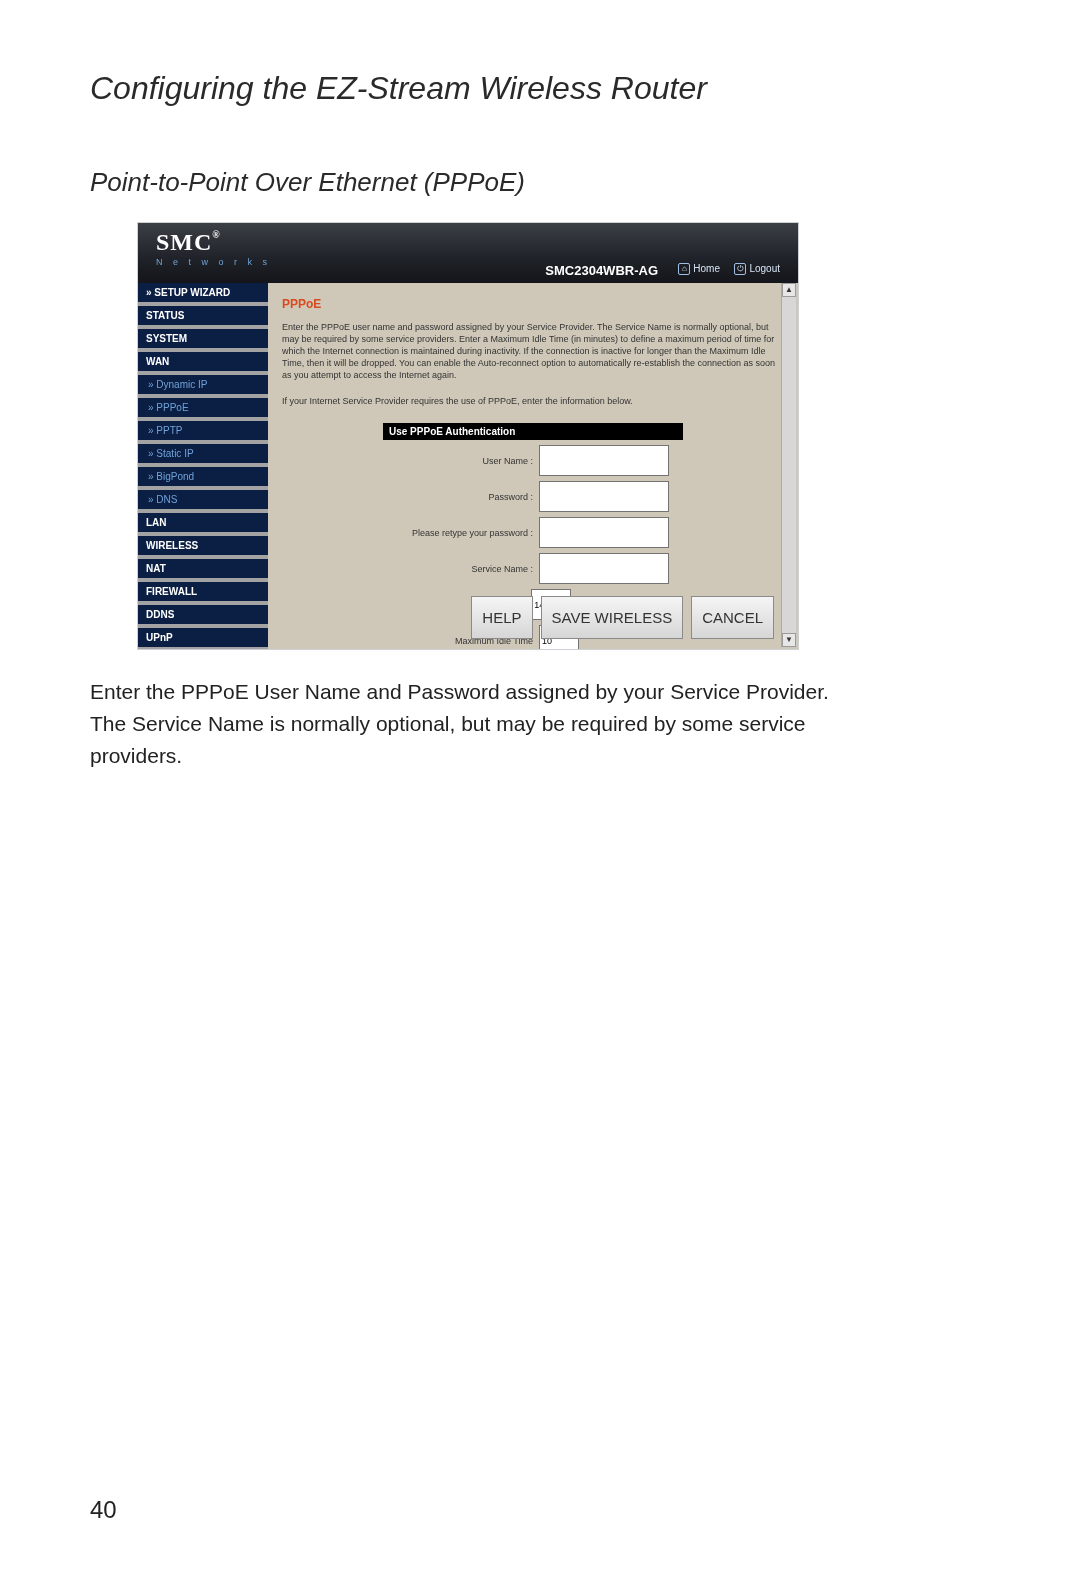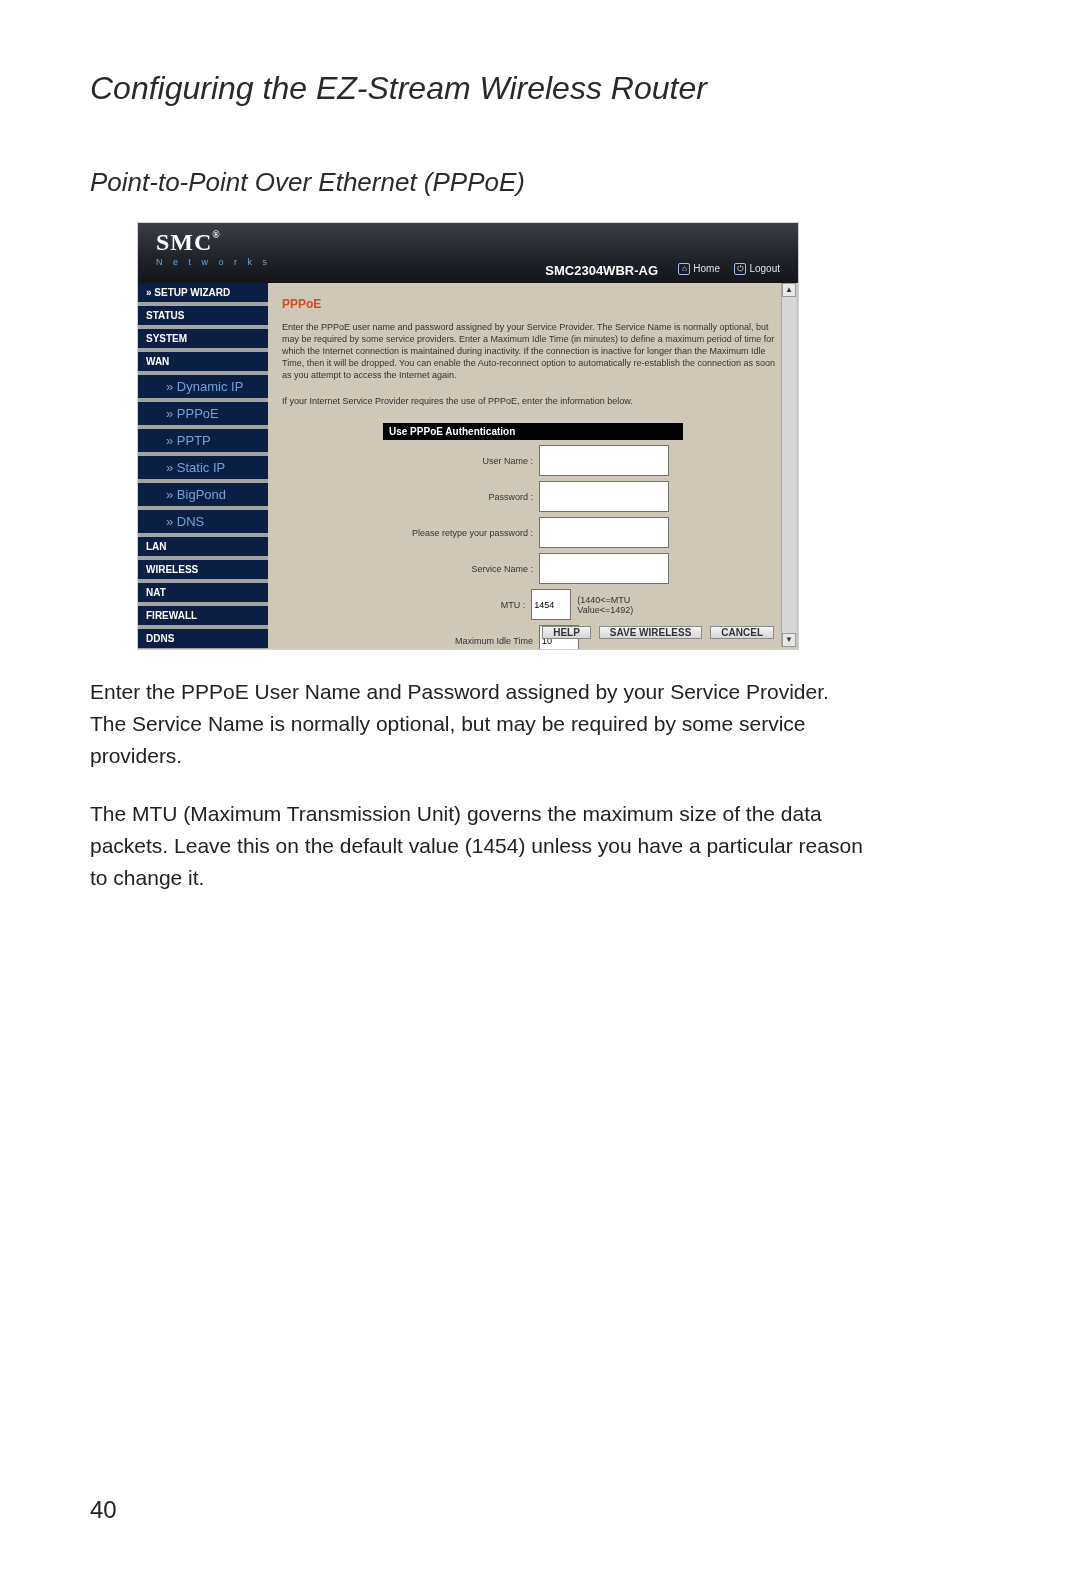--- a/index.html
+++ b/index.html
@@ -12,35 +12,35 @@
   .logo sup{font-size:10px;vertical-align:top;}
   .logo-sub{position:absolute;left:18px;top:34px;color:#6fa3d6;font-size:9px;letter-spacing:4px;}
   .adv{position:absolute;right:12px;top:8px;font-family:Georgia,serif;font-size:26px;font-weight:bold;letter-spacing:2px;color:rgba(210,215,225,0.25);}
   .model{position:absolute;right:140px;top:40px;color:#fff;font-weight:bold;font-size:13px;}
   .tn{position:absolute;top:40px;font-size:10px;color:#d6e4f5;cursor:pointer;}
   .tn.home{right:78px;} .tn.logout{right:18px;}
   .tn .ic{display:inline-block;width:10px;height:10px;border:1px solid #9fbfe5;border-radius:2px;margin-right:3px;vertical-align:middle;font-size:8px;line-height:10px;text-align:center;}
   
   .sb{position:absolute;left:0;top:60px;bottom:0;width:130px;background:#0b1f44;}
   .sb a{display:block;padding:4px 8px;color:#fff;font-size:10px;border-bottom:4px solid #a3a3a3;text-decoration:none;}
-  .sb a.sub{color:#6fa1d8;padding-left:28px;font-size:13px;}
+  .sb a.sub{color:#6fa1d8;padding-left:10px;font-size:10px;}
   .sb a.major{font-weight:bold;}
   
   .cp{position:absolute;left:130px;right:0;top:60px;bottom:0;background:#cfc8b8;padding:10px 14px;overflow:hidden;}
   .pppoe-title{color:#d84a1f;font-weight:bold;font-size:12px;margin:4px 0 10px 0;}
   .intro,.intro2{color:#333;font-size:9px;line-height:12px;}
   .form-wrap{margin:16px auto 0 auto;width:300px;}
   .form-hdr{background:#000000;color:#fff;font-weight:bold;font-size:10px;padding:3px 6px;}
   .frow{display:flex;align-items:center;margin:5px 0;}
   .flab{width:150px;text-align:right;font-size:9px;color:#333;padding-right:6px;}
   .fin{width:130px;height:31px;border:1px solid #737373;background:#fff;font-size:9px;padding:0 2px;box-sizing:border-box;}
   .note{font-size:9px;color:#333;margin-left:6px;}
   .chk{margin-right:4px;}
   .btnbar{position:absolute;right:24px;bottom:10px;display:flex;gap:8px;}
-  .btn{background:linear-gradient(#f5f5f5,#d6d6d6);border:1px solid #8a8a8a;font-size:10px;padding:0 10px;color:#333;cursor:pointer;font-weight:bold;}
+  .btn{background:linear-gradient(#f5f5f5,#d6d6d6);border:1px solid #8a8a8a;font-size:15px;padding:12px 10px;color:#333;cursor:pointer;}
   .scrl{position:absolute;right:2px;top:60px;bottom:2px;width:14px;background:#d7d7d7;border-left:1px solid #a9a9a9;}
   .scrl .arr{position:absolute;left:0;width:14px;height:14px;background:#e7e7e7;border:1px solid #9a9a9a;box-sizing:border-box;font-size:8px;text-align:center;line-height:12px;color:#333;}
   .scrl .arr.up{top:0;} .scrl .arr.dn{bottom:0;}
   
   .body-p{font-size:21px;line-height:32px;margin:26px 0 0 0;color:#222;max-width:780px;}
   .pgnum{position:absolute;left:90px;bottom:46px;font-size:24px;color:#222;}
 </style>
 </head>
 <body>
 
@@ -123,16 +123,15 @@
       </div>
     </div>
 
     <div class="scrl">
       <div class="arr up">▲</div>
       <div class="arr dn">▼</div>
     </div>
   </div>
 
   <p class="body-p">Enter the PPPoE User Name and Password assigned by your Service Provider. The Service Name is normally optional, but may be required by some service providers.</p>
-  <p class="body-p">The MTU (Maximum Transmission Unit) governs the maximum size of the data packets. Leave this on the default value (1454) unless you have a particular reason to change it.</p>
 
   <div class="pgnum">40</div>
 </div>
 
 </body></html>

